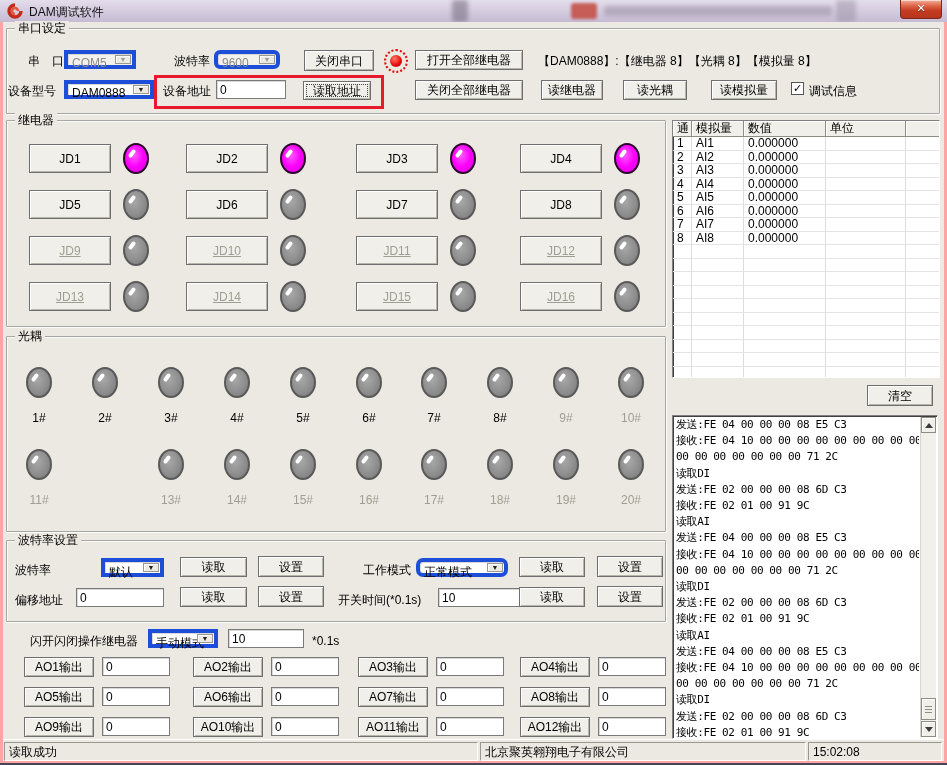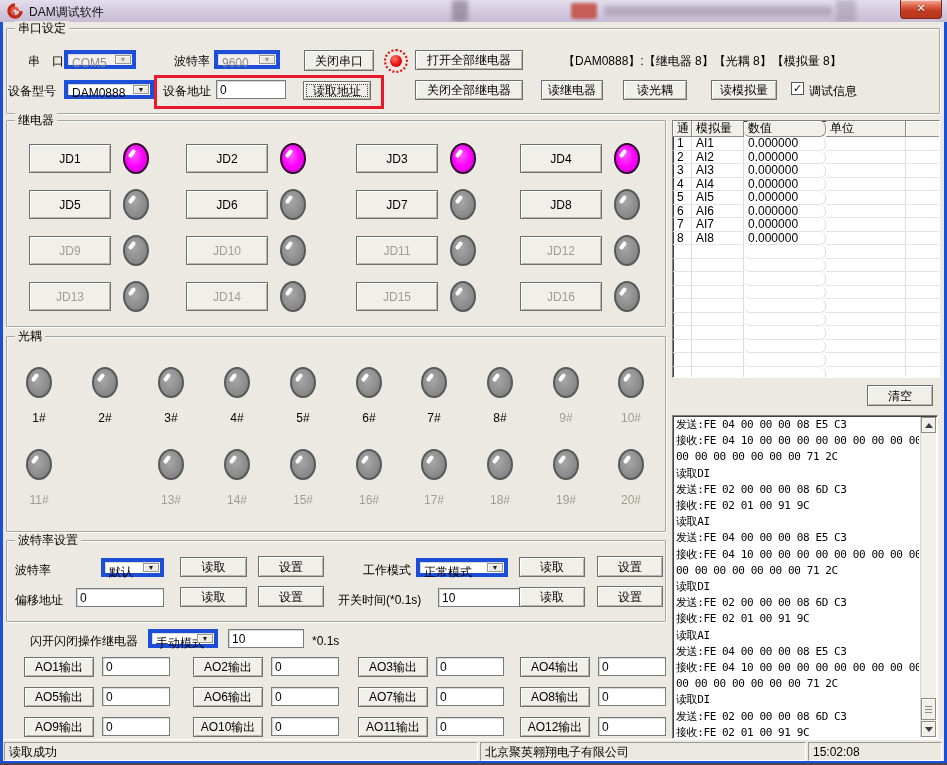--- a/index.html
+++ b/index.html
@@ -1,19 +1,19 @@
 <!DOCTYPE html>
 <html><head>
 <meta charset="utf-8">
 <style>
   * { margin:0; padding:0; box-sizing:border-box; }
   html,body { width:947px; height:765px; }
   body { font-family:"Liberation Sans","DejaVu Sans",sans-serif; font-size:12px; color:#000; }
 
-  .win { position:relative; width:947px; height:765px; background:#1d4ed8; overflow:hidden; }
+  .win { position:relative; width:947px; height:765px; background:#fca5a5; overflow:hidden; }
   .win::after { content:""; position:absolute; left:0; right:0; bottom:0; height:2px; background:#4a4456; }
 
   
   .titlebar { position:absolute; left:0; top:0; width:947px; height:22px;
     background:linear-gradient(180deg,#e3ddeb 0%,#d3cade 55%,#c6bbd4 100%); }
   .app-icon { position:absolute; left:7px; top:3px; width:16px; height:16px; }
   .win-title { position:absolute; left:29px; top:4px; color:#111; }
   .smudge { position:absolute; filter:blur(2px); border-radius:3px; }
   .sm1 { left:452px; top:0; width:16px; height:22px; background:#6b6273; opacity:.5; }
   .sm-house { left:571px; top:3px; width:26px; height:16px; background:#c23a2c; opacity:.75; filter:blur(1.5px); }
@@ -32,21 +32,21 @@
     box-shadow:1px 1px 0 rgba(255,255,255,.85), inset 1px 1px 0 rgba(255,255,255,.7); }
   .legend { position:absolute; top:-8px; left:8px; background:#ece9e2; padding:0 3px; line-height:14px; }
 
   .lbl { position:absolute; white-space:nowrap; line-height:14px; }
   .dis-txt { color:#a09d92; }
 
   .btn { position:absolute; background:#f0efe9; border:1px solid #6f6f6f; color:#000;
     font-family:inherit; font-size:12px; text-align:center; cursor:pointer;
     box-shadow:inset 1px 1px 0 #ffffff, inset -1px -1px 0 #b8b5aa; line-height:1; }
   .btn.focused { outline:1px dotted #444; outline-offset:-4px; }
-  .btn.dis { color:#a09d92; }
+  .btn.dis { color:#a09d92;text-decoration:underline; }
 
   .field { position:absolute; background:#fff; border:1px solid #7a7a7a; padding:1px 3px;
     font-family:inherit; font-size:12px; color:#000; box-shadow:inset 1px 1px 0 #d8d8d8; }
 
   .combo { position:absolute; background:#fff; border:4px solid #1d4ed8; box-shadow:inset 1px 1px 0 #d8d8d8; cursor:default; }
   .combo .cval { position:absolute; left:4px; top:2px; white-space:nowrap; }
   .combo .carrow { position:absolute; right:1px; top:1px; bottom:1px; width:16px; background:#eceae3;
     border:1px solid #9b988d; box-shadow:inset 1px 1px 0 #fff; font-size:7px; color:#222;
     display:flex; align-items:center; justify-content:center; }
   .combo.cdis { background:#f2f1ec; }
@@ -86,21 +86,21 @@
   
   .table { position:absolute; left:669px; top:98px; width:268px; height:258px; background:#fff;
     border:1px solid #808080; border-right-color:#fff; border-bottom-color:#fff;
     box-shadow:inset 1px 1px 0 #404040; overflow:hidden; }
   .t-header { display:flex; height:16px; }
   .t-header span { background:#f0efe9; border-right:1px solid #8f8c82; border-bottom:1px solid #8f8c82;
     box-shadow:inset 1px 1px 0 #fff; padding-left:4px; line-height:15px; overflow:hidden; white-space:nowrap; }
   .t-row { display:flex; height:13.5px; }
   .t-row span { border-right:1px solid #dcdcdc; border-bottom:1px solid #e4e4e4;
     padding-left:4px; line-height:13px; font-size:12px; overflow:hidden; white-space:nowrap; }
-  .c0 { width:19px; } .c1 { width:52px; } .c2 { width:82px;border-radius:6px; } .c3 { width:80px; } .c4 { flex:1; border-right:none !important; }
+  .c0 { width:19px; } .c1 { width:52px; } .c2 { width:82px; } .c3 { width:80px; } .c4 { flex:1; border-right:none !important; }
 
   .clear-btn { left:864px; top:363px; width:66px; height:21px; }
 
   
   .logbox { position:absolute; left:669px; top:393px; width:266px; height:324px; background:#fff;
     border:1px solid #808080; border-right-color:#fff; border-bottom-color:#fff;
     box-shadow:inset 1px 1px 0 #404040; }
   .log-text { position:absolute; left:3px; top:1px; right:18px; bottom:1px; overflow:hidden;
     font-family:"DejaVu Sans Mono","Liberation Mono",monospace; font-size:11px; line-height:16.2px;
     letter-spacing:-0.4px; white-space:pre; }
@@ -146,29 +146,29 @@
     <div class="group" style="left:3px;top:6px;width:934px;height:86px;">
       <span class="legend">串口设定</span>
 
       <span class="lbl" style="left:21px;top:25px;">串　口</span>
       <div class="combo cdis" style="left:57px;top:21px;width:72px;height:19px;">
         <span class="cval">COM5</span>
         <span class="carrow">▼</span>
       </div>
 
       <span class="lbl" style="left:167px;top:25px;">波特率</span>
-      <div class="combo cdis" style="left:207px;top:21px;width:66px;height:19px;">
+      <div class="combo cdis" style="left:207px;top:21px;width:66px;height:19px;border-radius:6px;">
         <span class="cval">9600</span>
         <span class="carrow">▼</span>
       </div>
 
       <button class="btn" style="left:297px;top:21px;width:70px;height:21px;">关闭串口</button>
       <span class="red-led" style="left:377px;top:20px;"></span>
       <button class="btn" style="left:408px;top:21px;width:108px;height:20px;">打开全部继电器</button>
-      <span class="lbl" style="left:556px;top:25px;">【DAM0888】:【继电器  8】【光耦 8】【模拟量 8】</span>
+      <span class="lbl" style="left:531px;top:25px;">【DAM0888】:【继电器  8】【光耦 8】【模拟量 8】</span>
 
       <span class="lbl" style="left:1px;top:55px;">设备型号</span>
       <div class="combo" style="left:57px;top:51px;width:90px;height:19px;">
         <span class="cval">DAM0888</span>
         <span class="carrow">▼</span>
       </div>
 
       <div class="redbox" style="left:147px;top:46px;width:230px;height:34px;"></div>
       <span class="lbl" style="left:156px;top:55px;">设备地址</span>
       <input class="field" style="left: 209px; top: 51px; width: 70px; height: 19px;" value="0">
@@ -335,21 +335,21 @@
 
       <span class="lbl" style="left:8px;top:22px;">波特率</span>
       <div class="combo" style="left:94px;top:17px;width:63px;height:19px;">
         <span class="cval">默认</span>
         <span class="carrow">▼</span>
       </div>
       <button class="btn" style="left:173px;top:16px;width:67px;height:20px;">读取</button>
       <button class="btn" style="left:251px;top:15px;width:66px;height:21px;">设置</button>
 
       <span class="lbl" style="left:356px;top:22px;">工作模式</span>
-      <div class="combo" style="left:409px;top:17px;width:92px;height:19px;">
+      <div class="combo" style="left:409px;top:17px;width:92px;height:19px;border-radius:7px;">
         <span class="cval">正常模式</span>
         <span class="carrow">▼</span>
       </div>
       <button class="btn" style="left:512px;top:16px;width:66px;height:20px;">读取</button>
       <button class="btn" style="left:590px;top:15px;width:66px;height:21px;">设置</button>
 
       <span class="lbl" style="left:8px;top:52px;">偏移地址</span>
       <input class="field" style="left: 69px; top: 47px; width: 88px; height: 19px;" value="0">
       <button class="btn" style="left:173px;top:46px;width:67px;height:20px;">读取</button>
       <button class="btn" style="left:251px;top:45px;width:66px;height:21px;">设置</button>

